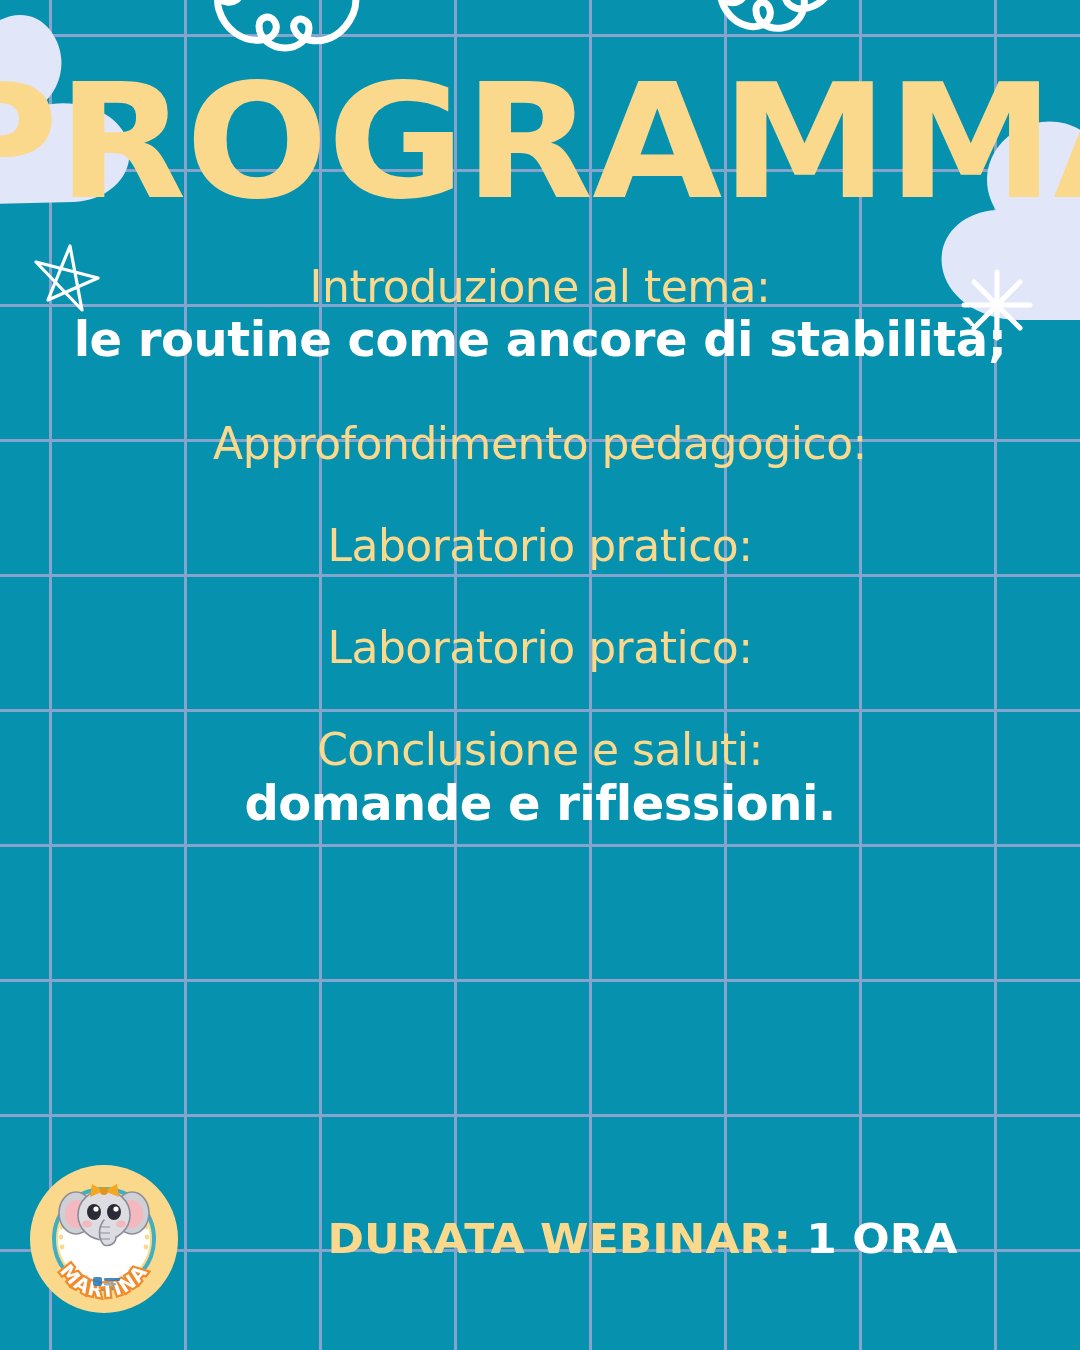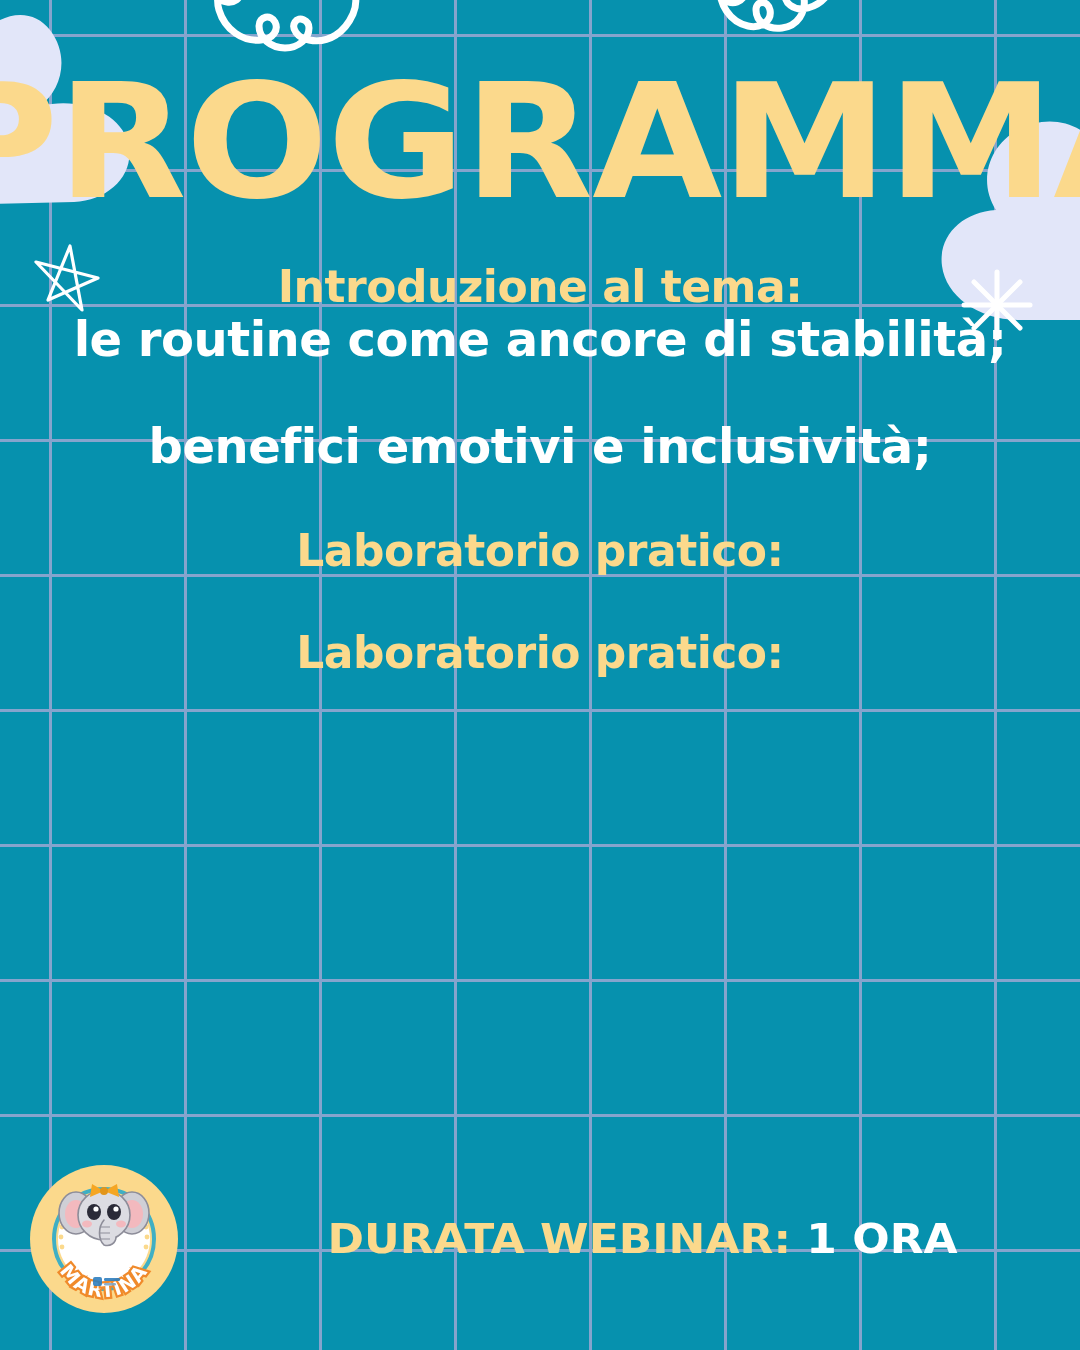--- a/index.html
+++ b/index.html
@@ -65,21 +65,21 @@
     left: 0;
     width: 100%;
     text-align: center;
   }
   .program-item { margin-bottom: 52px; }
   .program-item:last-child { margin-bottom: 0; }
 
   .item-heading {
     color: #FBD98C;
     font-family: "DejaVu Sans", sans-serif;
-    font-weight: 700;
+    font-weight: 400;
     font-size: 44px;
     line-height: 1.14;
     letter-spacing: -0.5px;
     padding: 0 24px;
   }
   .item-detail {
     color: #FFFFFF;
     font-family: "DejaVu Sans", sans-serif;
     font-weight: 700;
     font-size: 48px;
@@ -163,31 +163,35 @@
   <div class="title">PROGRAMMA</div>
 
   <div class="program-list">
 
     <div class="program-item">
       <div class="item-heading">Introduzione al tema:</div>
       <div class="item-detail">le routine come ancore di stabilità;</div>
     </div>
 
     <div class="program-item">
-      <div class="item-detail">benefici emotivi e inclusività;</div>
+      <div class="item-heading">Approfondimento pedagogico:</div>
     </div>
 
     <div class="program-item">
       <div class="item-heading">Laboratorio pratico:</div>
     </div>
 
     <div class="program-item">
       <div class="item-heading">Laboratorio pratico:</div>
     </div>
 
+    <div class="program-item">
+      <div class="item-heading">Conclusione e saluti:</div>
+      <div class="item-detail">domande e riflessioni.</div>
+    </div>
 
   </div>
 
   <div class="duration">
     <span class="dur-label">DURATA WEBINAR:</span>
     <span class="dur-value">1 ORA</span>
   </div>
 
   <svg class="logo-badge" viewBox="0 0 148 148">
     <defs>

